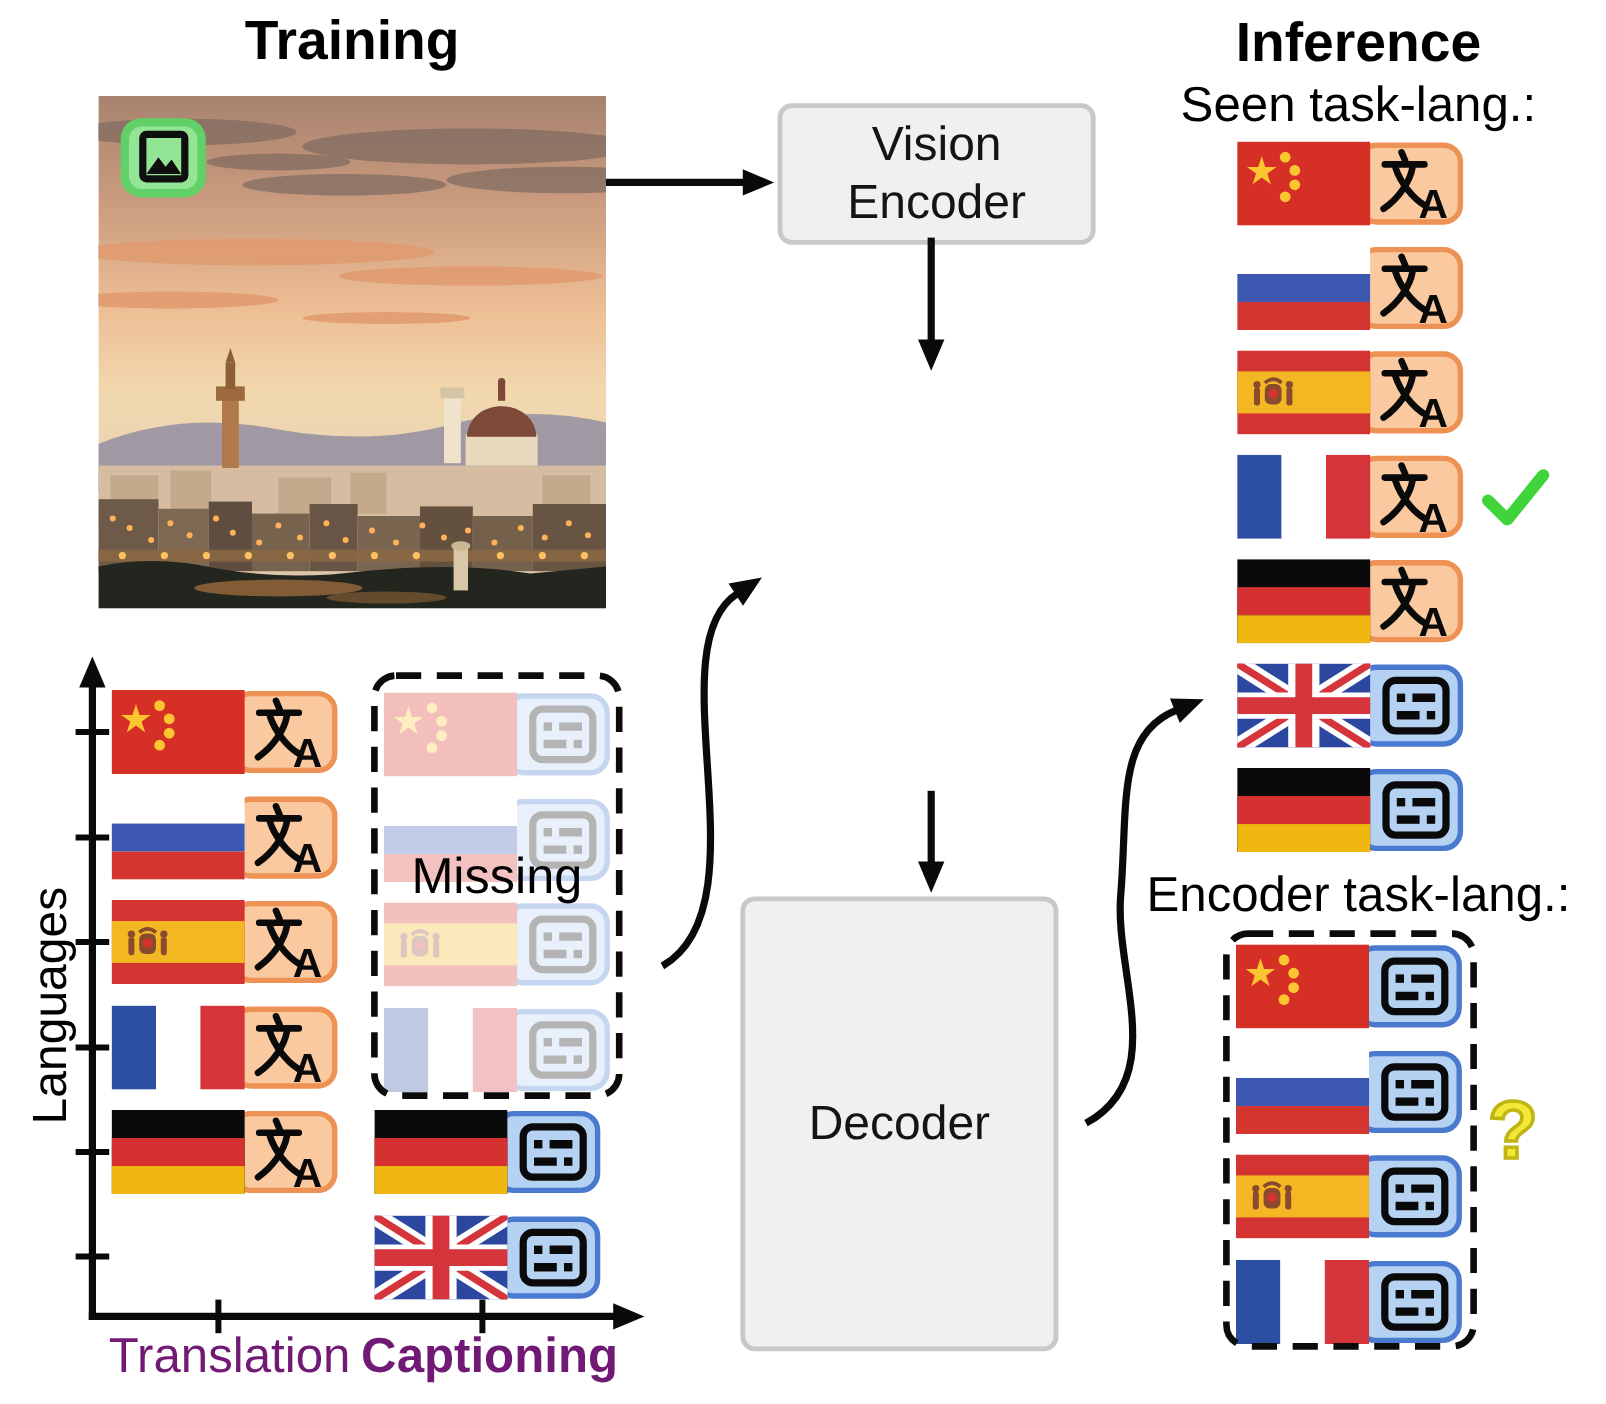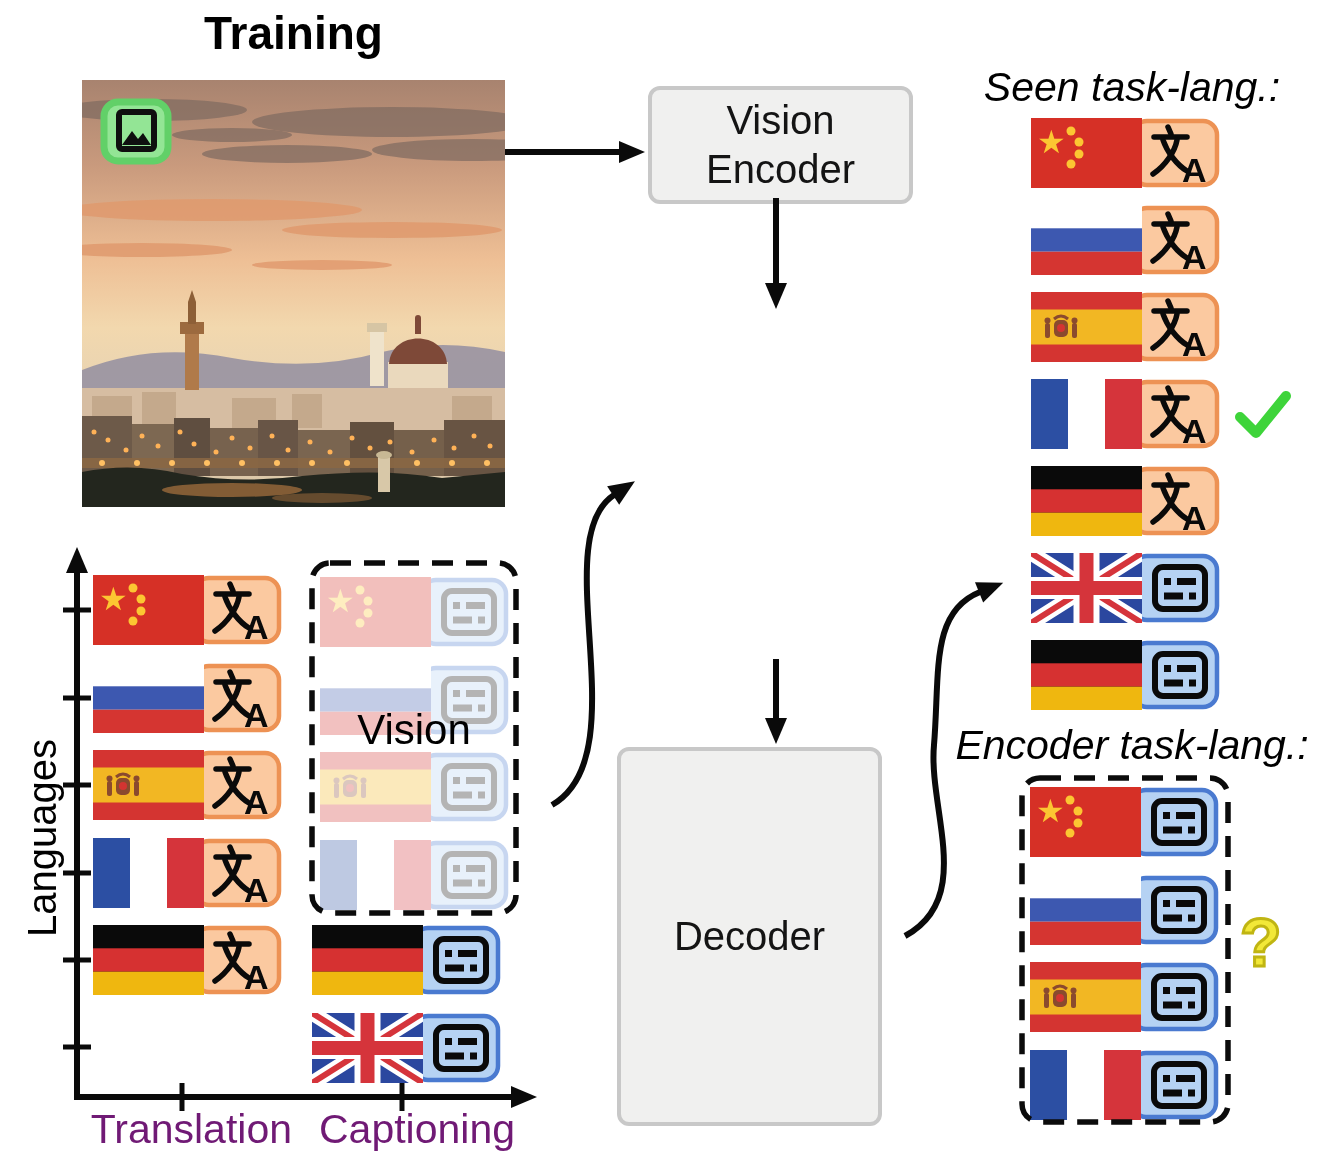--- a/index.html
+++ b/index.html
@@ -1,19 +1,19 @@
 <!DOCTYPE html>
 <html><head>
 <meta charset="utf-8">
 <style>
   html,body{margin:0;padding:0;background:#fff;font-family:"Liberation Sans","DejaVu Sans",sans-serif;}
   #canvas{position:relative;width:1338px;height:1170px;background:#fff;overflow:hidden;}
   .abs{position:absolute;}
   .big-title{font-size:46px;font-weight:bold;color:#000;text-align:center;}
-  .sub-title{font-size:41px;color:#000;text-align:center;font-style:italic;}
+  .sub-title{font-size:41px;color:#000;text-align:center;}
   .model-box{position:absolute;background:#f0f0ef;border:4px solid #c8c8c8;border-radius:12px;
              display:flex;align-items:center;justify-content:center;text-align:center;
              font-size:40px;color:#141414;line-height:1.22;}
   .chip-col{position:absolute;display:flex;flex-direction:column;}
   .chip-row{position:relative;display:flex;height:70px;}
   .chip-row svg{display:block;}
   .flag{position:relative;z-index:2;flex:none;}
   .badge{flex:none;margin-left:-12px;}
   .faded .chip-row{opacity:0.3;}
   .missing-label{position:absolute;left:312px;top:706px;width:204px;text-align:center;
@@ -24,20 +24,21 @@
   .check{position:absolute;left:202px;top:8px;}
   .qmark{position:absolute;left:1240px;top:903px;font-size:68px;font-weight:bold;
          color:#f2e838;-webkit-text-stroke:3px #c0b512;z-index:6;}
 </style>
 </head>
 <body>
 
 <div id="canvas">
 
   <div class="abs big-title" style="left:82px;top:6px;width:423px;">Training</div>
+  <div class="abs big-title" style="left:952px;top:8px;width:360px;">Inference</div>
   <div class="abs sub-title" style="left:959px;top:64px;width:346px;">Seen task-lang.:</div>
   <div class="abs sub-title" style="left:942px;top:722px;width:380px;">Encoder task-lang.:</div>
 
   <svg class="abs" style="left:82px;top:80px;z-index:1" width="423" height="427" viewBox="0 0 423 427">
     <defs>
       <linearGradient id="sky" x1="0" y1="0" x2="0" y2="1">
         <stop offset="0" stop-color="#a8836f"></stop>
         <stop offset="0.2" stop-color="#c99a7d"></stop>
         <stop offset="0.42" stop-color="#eebf95"></stop>
         <stop offset="0.58" stop-color="#f2d8ae"></stop>
@@ -140,21 +141,21 @@
   </svg>
 
   <svg class="abs" style="left:100px;top:98px;z-index:2" width="72" height="67" viewBox="0 0 72 67">
     <rect x="4" y="4" width="64" height="59" rx="14" fill="#93e595" stroke="#62d068" stroke-width="7"></rect>
     <rect x="19" y="14" width="35" height="37" rx="3" fill="none" stroke="#0f0f0f" stroke-width="6"></rect>
     <path d="M22 47 L32 33 L38 41 L43 35 L51 47 Z" fill="#0f0f0f"></path>
   </svg>
 
   <div class="axis-label-y">Languages</div>
   <div class="axis-label-x" style="left:72px;width:220px;">Translation</div>
-  <div class="axis-label-x" style="left:295px;width:220px;">Captioning</div>
+  <div class="axis-label-x" style="left:295px;width:220px;font-weight:bold;">Captioning</div>
 
   <div class="chip-col" id="train-translation-rows" style="left:93px;top:575px;row-gap:17.5px;">
       <div class="chip-row">
         <svg class="flag" width="111" height="70" viewBox="0 0 111 70">
           <rect width="111" height="70" fill="#d63026"></rect>
           <text x="6" y="35" font-size="32" fill="#fcc632" font-family="DejaVu Sans, sans-serif">★</text>
           <circle cx="40" cy="13" r="4.5" fill="#fcc632"></circle>
           <circle cx="48" cy="24" r="4.5" fill="#fcc632"></circle>
           <circle cx="48" cy="36" r="4.5" fill="#fcc632"></circle>
           <circle cx="40" cy="46" r="4.5" fill="#fcc632"></circle>
@@ -558,21 +559,21 @@
           <rect x="3" y="3" width="84" height="64" rx="14" fill="#b5d2f3" stroke="#4a7ad0" stroke-width="4.5"></rect>
           <rect x="25" y="14" width="50" height="42" rx="8" fill="none" stroke="#0a0a0a" stroke-width="6"></rect>
           <rect x="34" y="25" width="7" height="7" fill="#0a0a0a"></rect>
           <line x1="47" y1="28.5" x2="66" y2="28.5" stroke="#0a0a0a" stroke-width="7"></line>
           <line x1="34" y1="43" x2="53" y2="43" stroke="#0a0a0a" stroke-width="7"></line>
           <rect x="59" y="39.5" width="7" height="7" fill="#0a0a0a"></rect>
         </svg>
       </div>
     </div>
 
-  <div class="missing-label">Vision</div>
+  <div class="missing-label">Missing</div>
 
   <div class="model-box" style="left:648px;top:86px;width:257px;height:110px;">
     <span style="display:block;width:230px;">Vision Encoder</span>
   </div>
   <div class="model-box" style="left:617px;top:747px;width:257px;height:371px;">
     <span>Decoder</span>
   </div>
 
   <div class="qmark">?</div>
 

